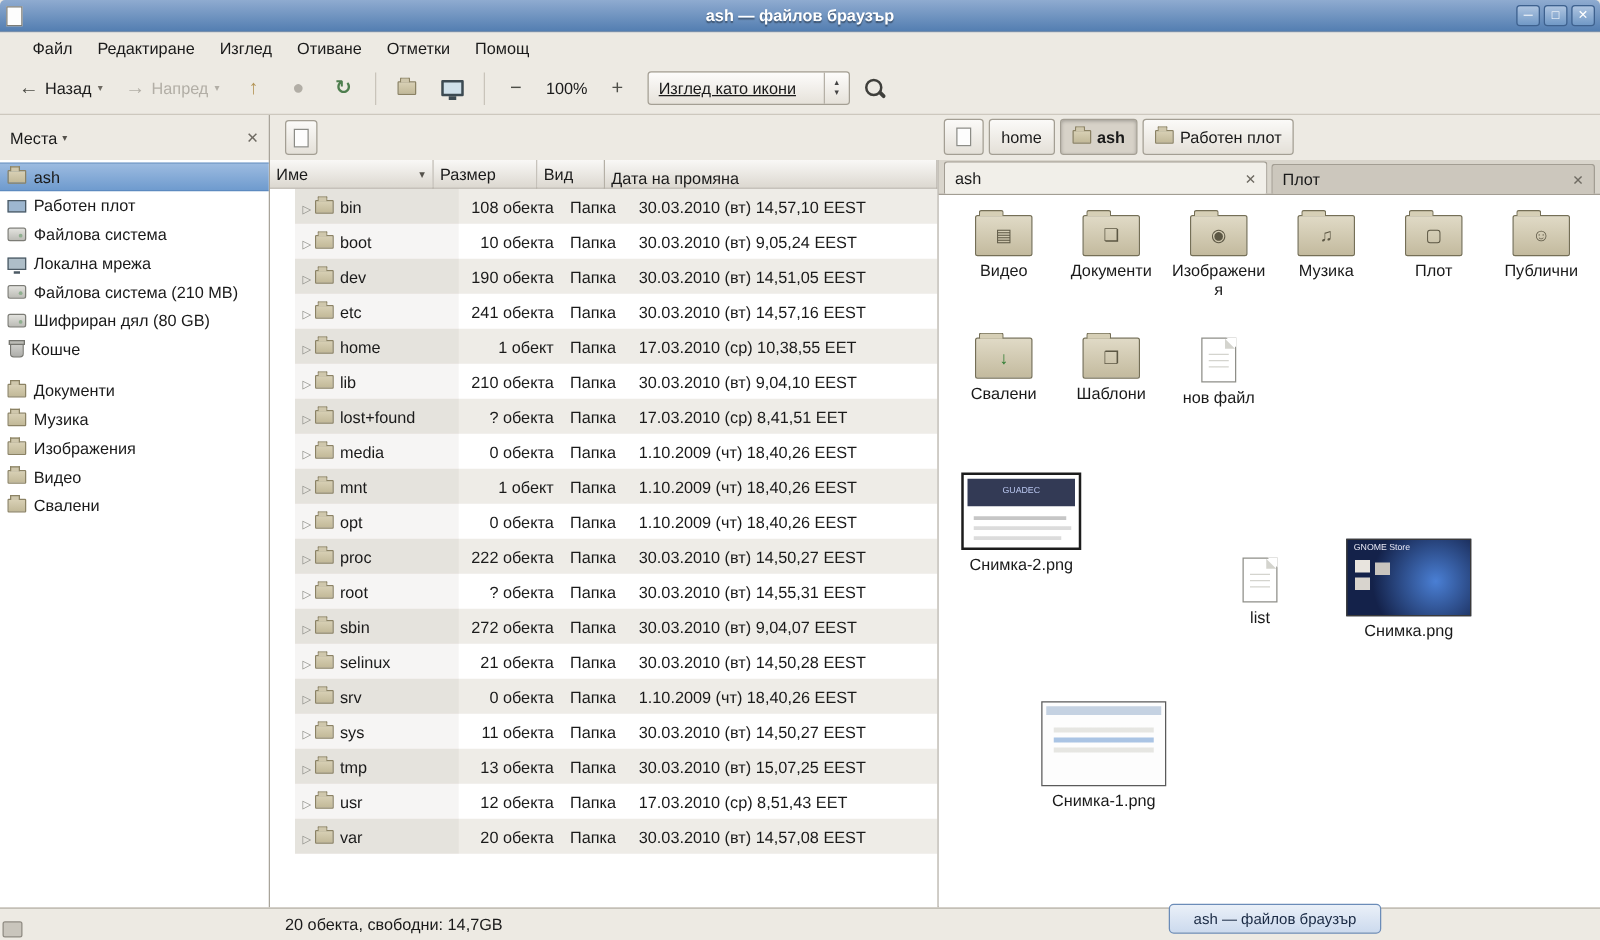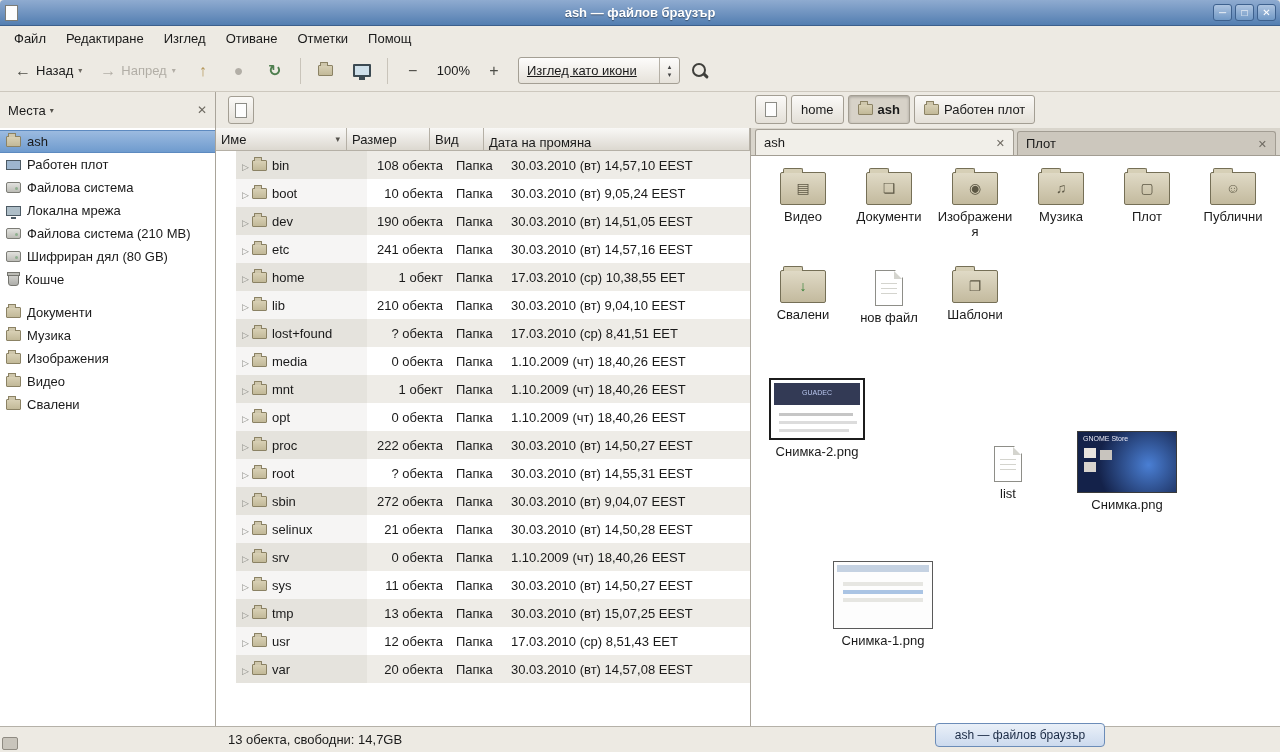--- a/index.html
+++ b/index.html
@@ -10,21 +10,21 @@
   .titlebar { position:absolute; left:0; top:0; width:1280px; height:26px;
     background:linear-gradient(#8fabd0,#537eb1); border-bottom:1px solid #3c5f8c;
     display:flex; align-items:center; border-radius:4px 4px 0 0; }
   .win-icon { width:13px; height:16px; margin-left:5px; background:#fdfdfd; border:1px solid #7c7c76; }
   .title-text { position:absolute; left:0; right:0; text-align:center; color:#fff; font-weight:bold; font-size:13px; text-shadow:0 1px 1px rgba(0,0,0,.4); }
   .tb-controls { position:absolute; right:4px; top:4px; display:flex; gap:3px; }
   .tbtn { width:19px; height:17px; border:1px solid #3e618e; border-radius:3px;
     background:linear-gradient(#aec4e0,#7199c6); color:#fff; font-size:10px; line-height:15px; text-align:center; cursor:default; }
 
   
-  .menubar { position:absolute; left:0; top:26px; width:1280px; height:24px; background:#edeae3; display:flex; align-items:center; padding-left:4px; }
+  .menubar { position:absolute; left:0; top:26px; width:1280px; height:24px; background:#edeae3; display:flex; align-items:center; padding-left:16px; }
   .menu-item { padding:3px 10px; }
 
   
   .toolbar { position:absolute; left:0; top:50px; width:1280px; height:42px; background:#edeae3; border-bottom:1px solid #cdc8be; display:flex; align-items:center; padding:0 8px; gap:4px; }
   .tool-btn { display:flex; align-items:center; gap:5px; padding:5px 7px; border-radius:3px; }
   .tool-glyph { font-size:16px; color:#4e4e48; line-height:1; }
   .chev { font-size:8px; color:#6e6a62; }
   .disabled, .disabled .tool-glyph, .disabled .chev { color:#b2aea6 !important; }
   .vsep { width:1px; height:26px; background:#c9c4ba; margin:0 5px; }
   .sq-btn { width:32px; height:30px; display:flex; align-items:center; justify-content:center; }
@@ -604,32 +604,32 @@
       </div>
     <div class="icon-row row2">
 
         <div class="grid-item downloads-folder">
           <div class="shape">
             <span class="emblem"></span>
           </div>
           <div class="gi-label">Свалени</div>
         </div>
 
+        <div class="grid-item templates-folder">
+          <div class="shape">
+            <span class="emblem"></span>
+          </div>
+          <div class="gi-label">Шаблони</div>
+        </div>
+
         <div class="grid-item plain-file">
           <div class="shape">
             <span class="emblem"></span>
           </div>
           <div class="gi-label">нов файл</div>
-        </div>
-
-        <div class="grid-item templates-folder">
-          <div class="shape">
-            <span class="emblem"></span>
-          </div>
-          <div class="gi-label">Шаблони</div>
         </div>
       </div>
     <div class="free-layer">
 
         <div class="grid-item thumb-web">
           <div class="shape">
             <span class="emblem"></span>
             <span class="thumb-text">GUADEC</span>
           </div>
           <div class="gi-label">Снимка-2.png</div>
@@ -653,17 +653,17 @@
           <div class="shape">
             <span class="emblem"></span>
           </div>
           <div class="gi-label">Снимка-1.png</div>
         </div>
       </div>
   </div>
 </div>
 
 <div class="statusbar">
-  <span class="status-text">13 обекта, свободни: 14,7GB</span>
+  <span class="status-text">20 обекта, свободни: 14,7GB</span>
 </div>
 
 <div class="task-button">ash — файлов браузър</div>
 <div class="corner-chip"></div>
 
 </body></html>

